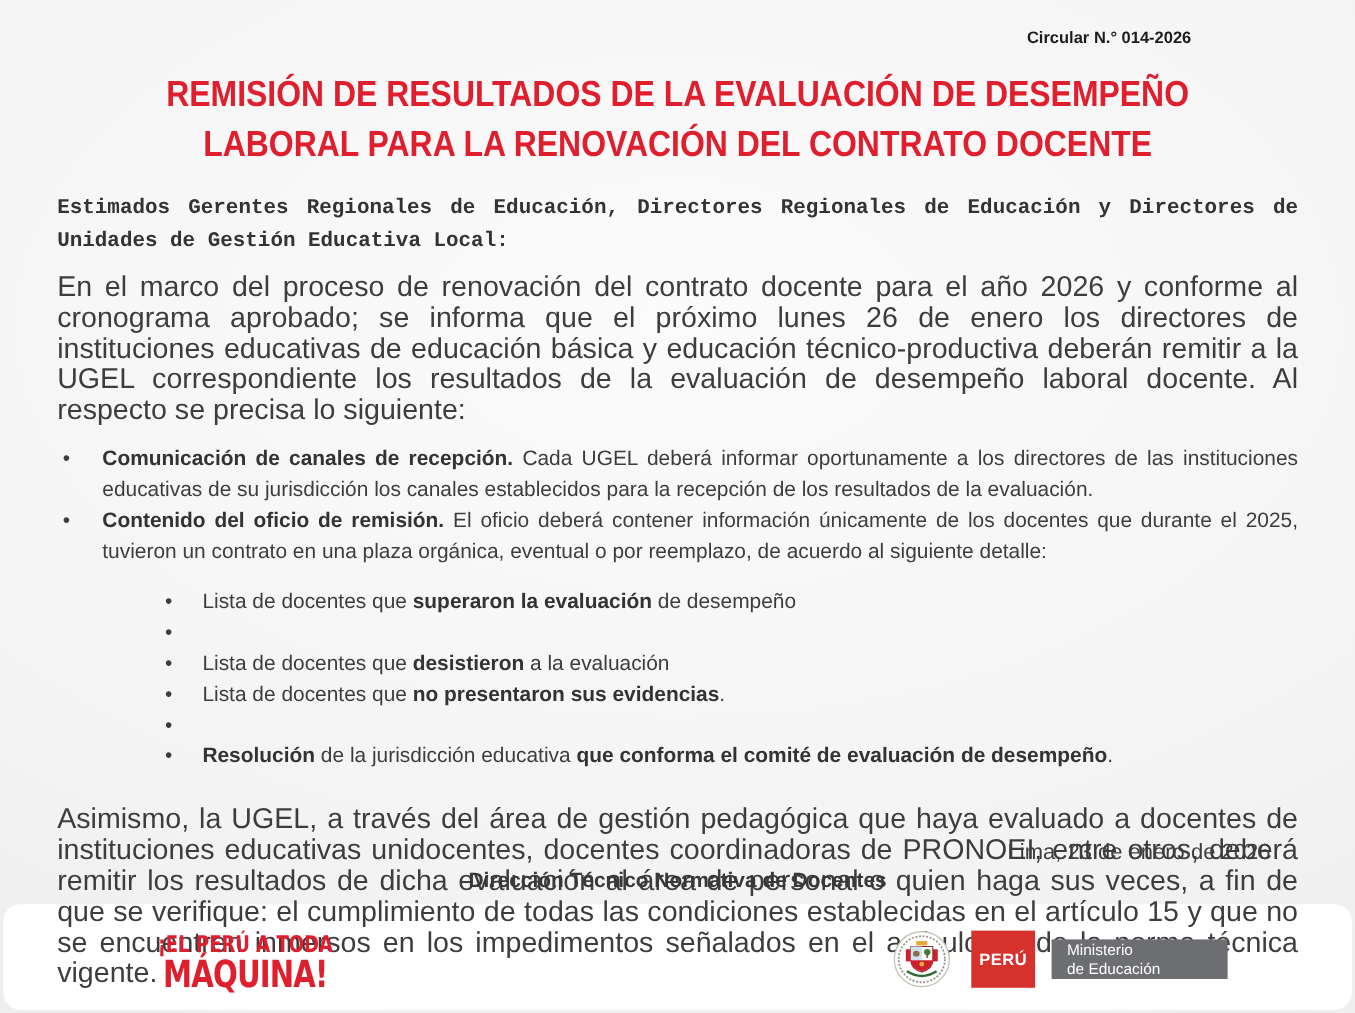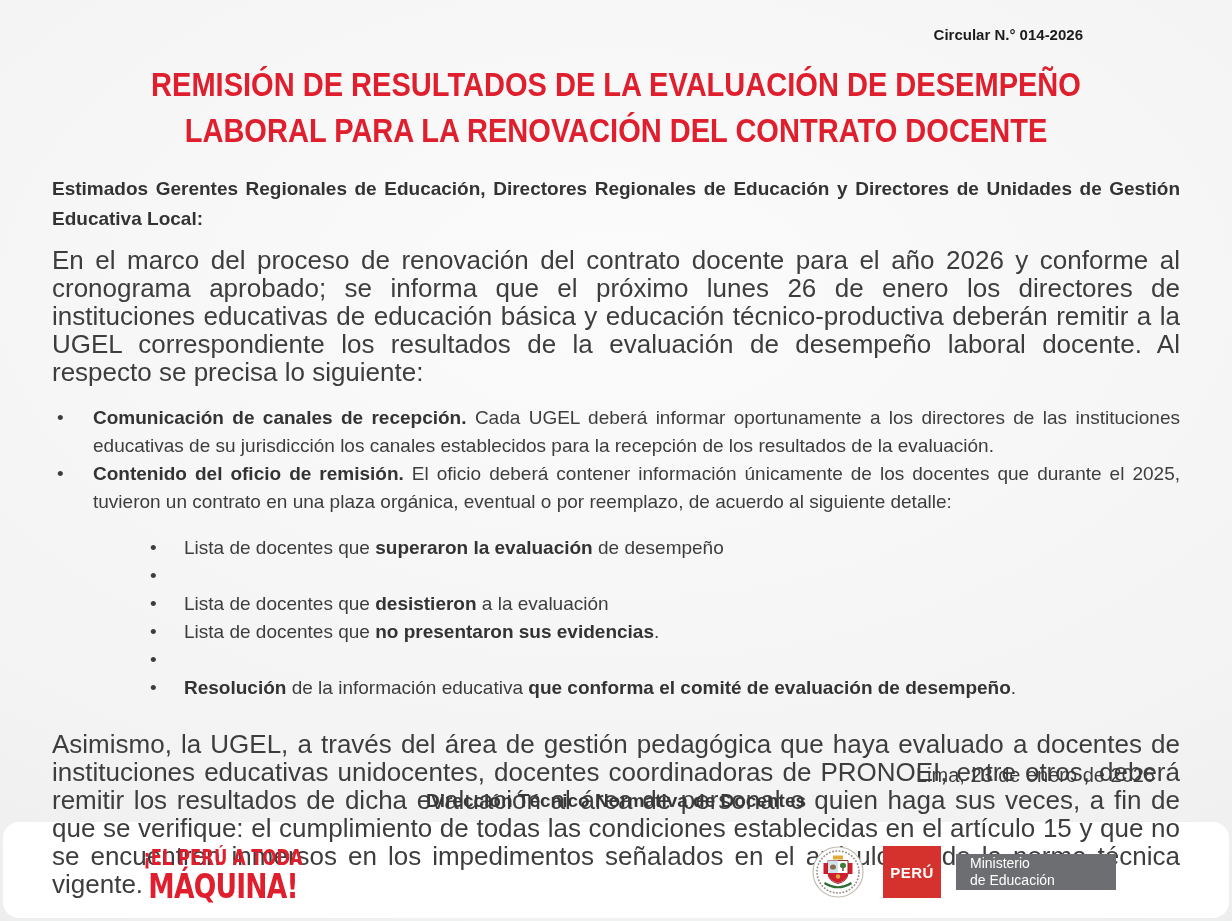--- a/index.html
+++ b/index.html
@@ -14,21 +14,21 @@
     font-size:15px;font-weight:bold;color:#1c1c1c;
   }
   .content{position:relative;z-index:2;padding:0 52px;}
   .title{
     margin-top:62px;text-align:center;color:#df1f2d;font-weight:bold;
     font-size:33px;line-height:46px;transform:scaleX(0.88);transform-origin:50% 50%;
     letter-spacing:0px;
   }
   .salutation{
     margin-top:20px;font-size:19px;line-height:30px;font-weight:bold;
-    text-align:justify;color:#333333;
+    text-align:justify;color:#333333;font-family:Liberation Mono, monospace;
   }
   .para{
     margin-top:12px;font-size:26px;line-height:28px;text-align:justify;color:#3d3d3d;
   }
   .bullets{margin-top:18px;}
   .b1{display:flex;padding-left:5px;font-size:19px;line-height:28px;}
   .b1 .mk{width:36px;flex:none;}
   .b1 .tx{flex:1;text-align:justify;}
   .sub{margin-top:18px;}
   .b2{display:flex;padding-left:98px;font-size:19px;line-height:28px;}
@@ -115,21 +115,21 @@
       </div>
       <div class="b2">
         <span class="mk">•</span>
         <span class="tx"><span>Lista de docentes que </span><b>no presentaron sus evidencias</b><span>.</span></span>
       </div>
       <div class="b2">
         <span class="mk">•</span>
       </div>
       <div class="b2">
         <span class="mk">•</span>
-        <span class="tx"><b>Resolución</b><span> de la información educativa </span><b>que conforma el comité de evaluación de desempeño</b><span>.</span></span>
+        <span class="tx"><b>Resolución</b><span> de la jurisdicción educativa </span><b>que conforma el comité de evaluación de desempeño</b><span>.</span></span>
       </div>
     </div>
 
     <div class="para closing">Asimismo, la UGEL, a través del área de gestión pedagógica que haya evaluado a docentes de instituciones educativas unidocentes, docentes coordinadoras de PRONOEI, entre otros, deberá remitir los resultados de dicha evaluación al área de personal o quien haga sus veces, a fin de que se verifique: el cumplimiento de todas las condiciones establecidas en el artículo 15 y que no se encuentren inmersos en los impedimentos  señalados en el artículo 21 de la norma técnica vigente.</div>
 
   </div>
 
   <div class="date">Lima, 23 de enero de 2026</div>
   <div class="signature">Dirección Técnico Normativa de Docentes</div>
 

